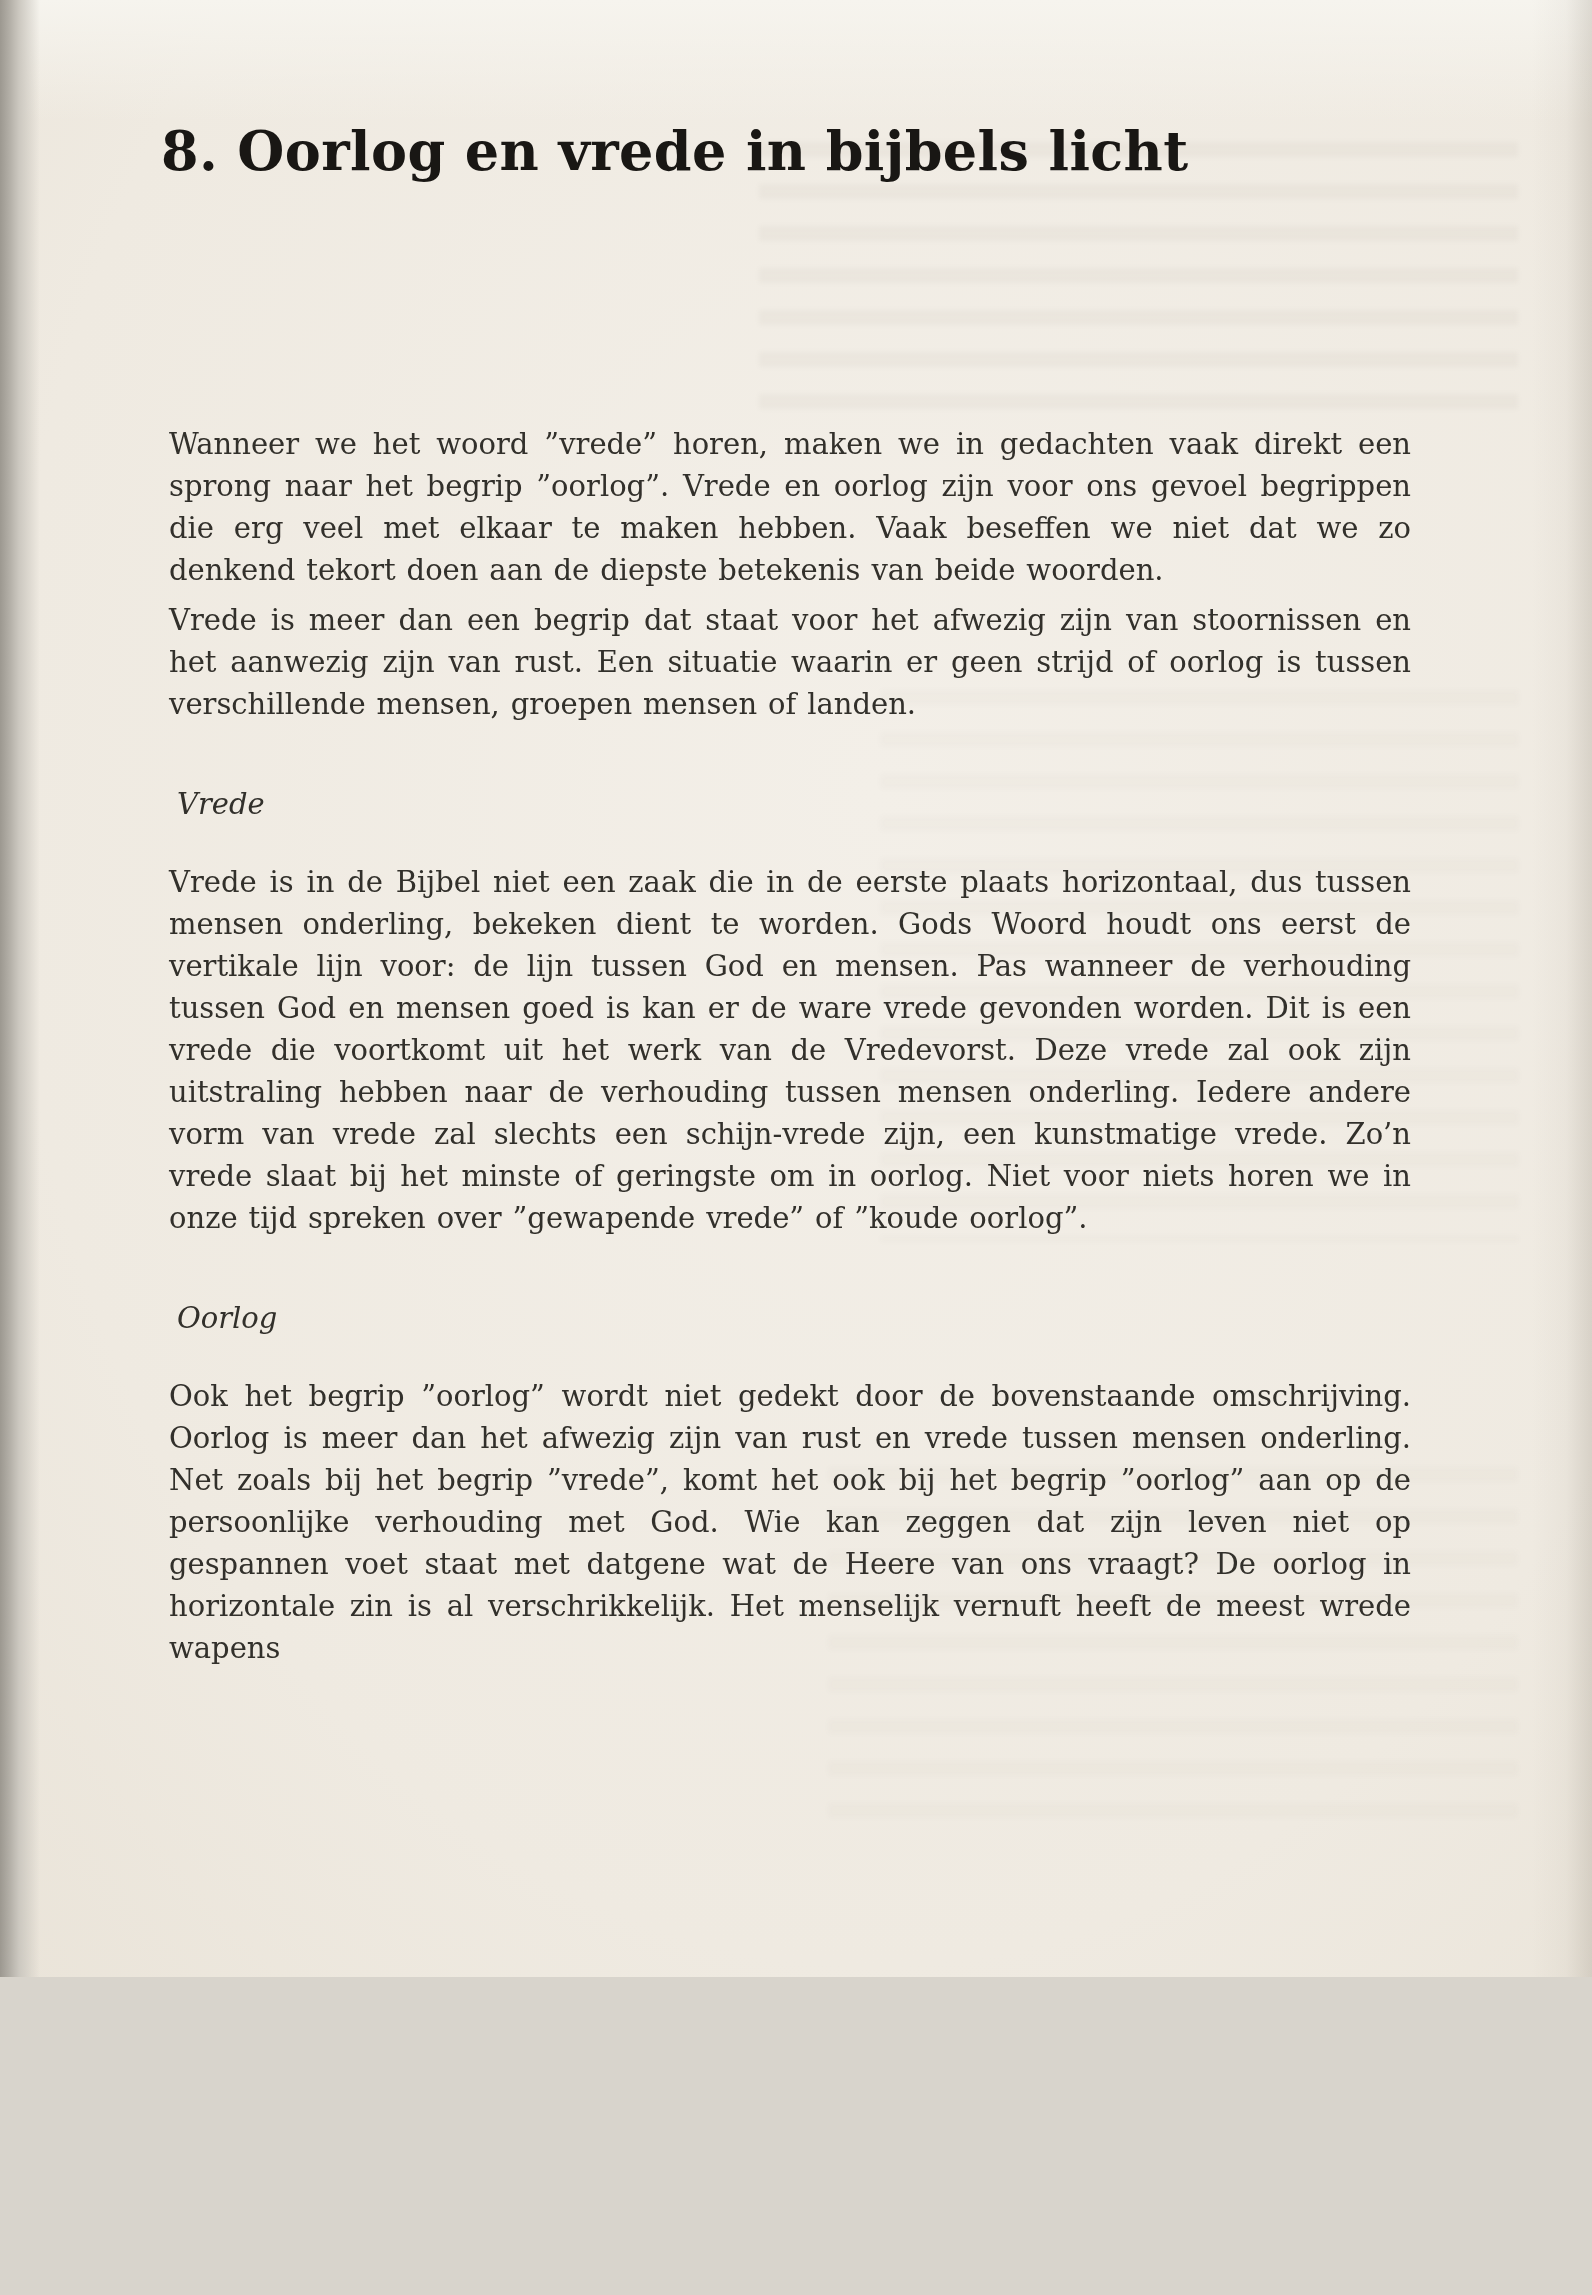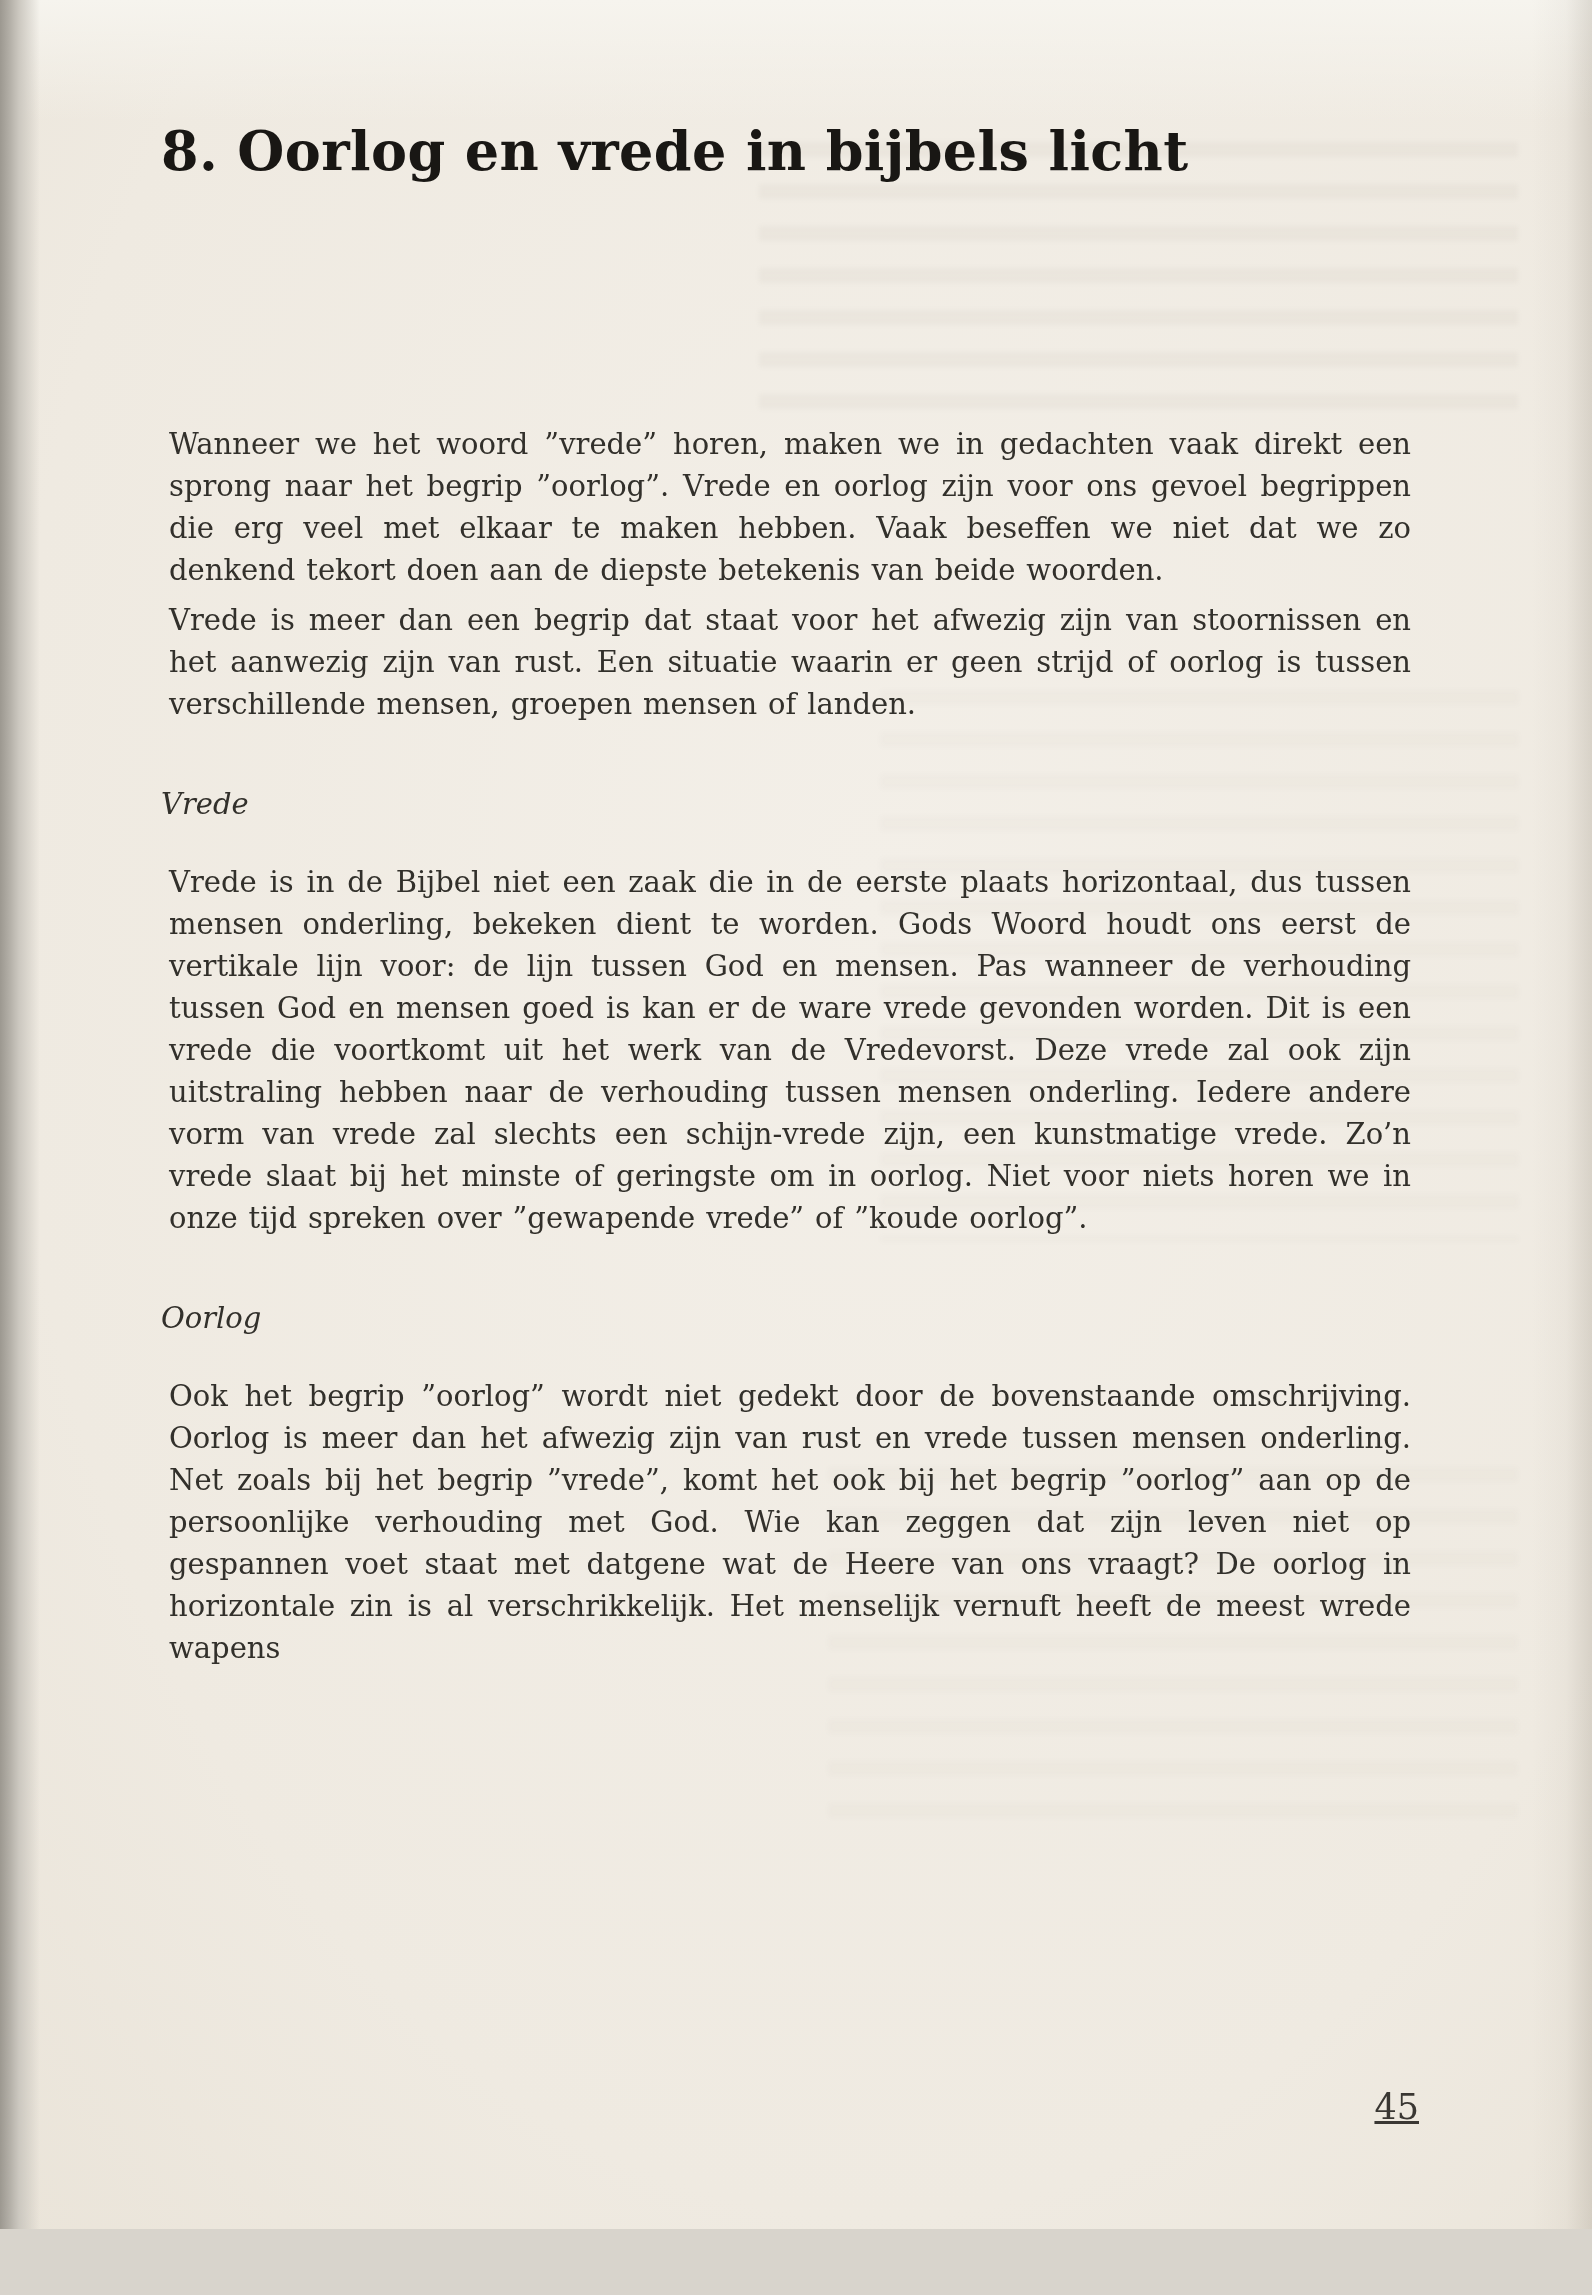--- a/index.html
+++ b/index.html
@@ -3,21 +3,21 @@
 <meta charset="utf-8">
 <style>
   html, body {
     margin: 0;
     padding: 0;
     background: #d8d4cc;
   }
   .scan-page {
     position: relative;
     width: 1592px;
-    height: 2229px;
+    height: 1977px;
     background:
       linear-gradient(to bottom, #f6f4ee 0px, rgba(246,244,238,0) 121px),
       radial-gradient(ellipse at 55% 40%, #f3efe8 0%, #efeae1 70%, #eae4d9 100%);
     overflow: hidden;
     font-family: "DejaVu Serif", serif;
   }
 
   
   .edge-left {
     position: absolute;
@@ -75,21 +75,21 @@
   }
   .body-text p {
     margin: 8px;
     font-size: 29px;
     line-height: 42px;
     text-align: justify;
     color: #32302b;
     word-spacing: 1.7px;
   }
   .section-heading {
-    margin: 62px 0 40px 0;
+    margin: 62px 0 40px 16px;
     font-size: 29px;
     font-style: italic;
     font-weight: normal;
     color: #32302b;
   }
   .page-number {
     position: absolute;
     top: 2087px;
     right: 173px;
     font-size: 35px;

